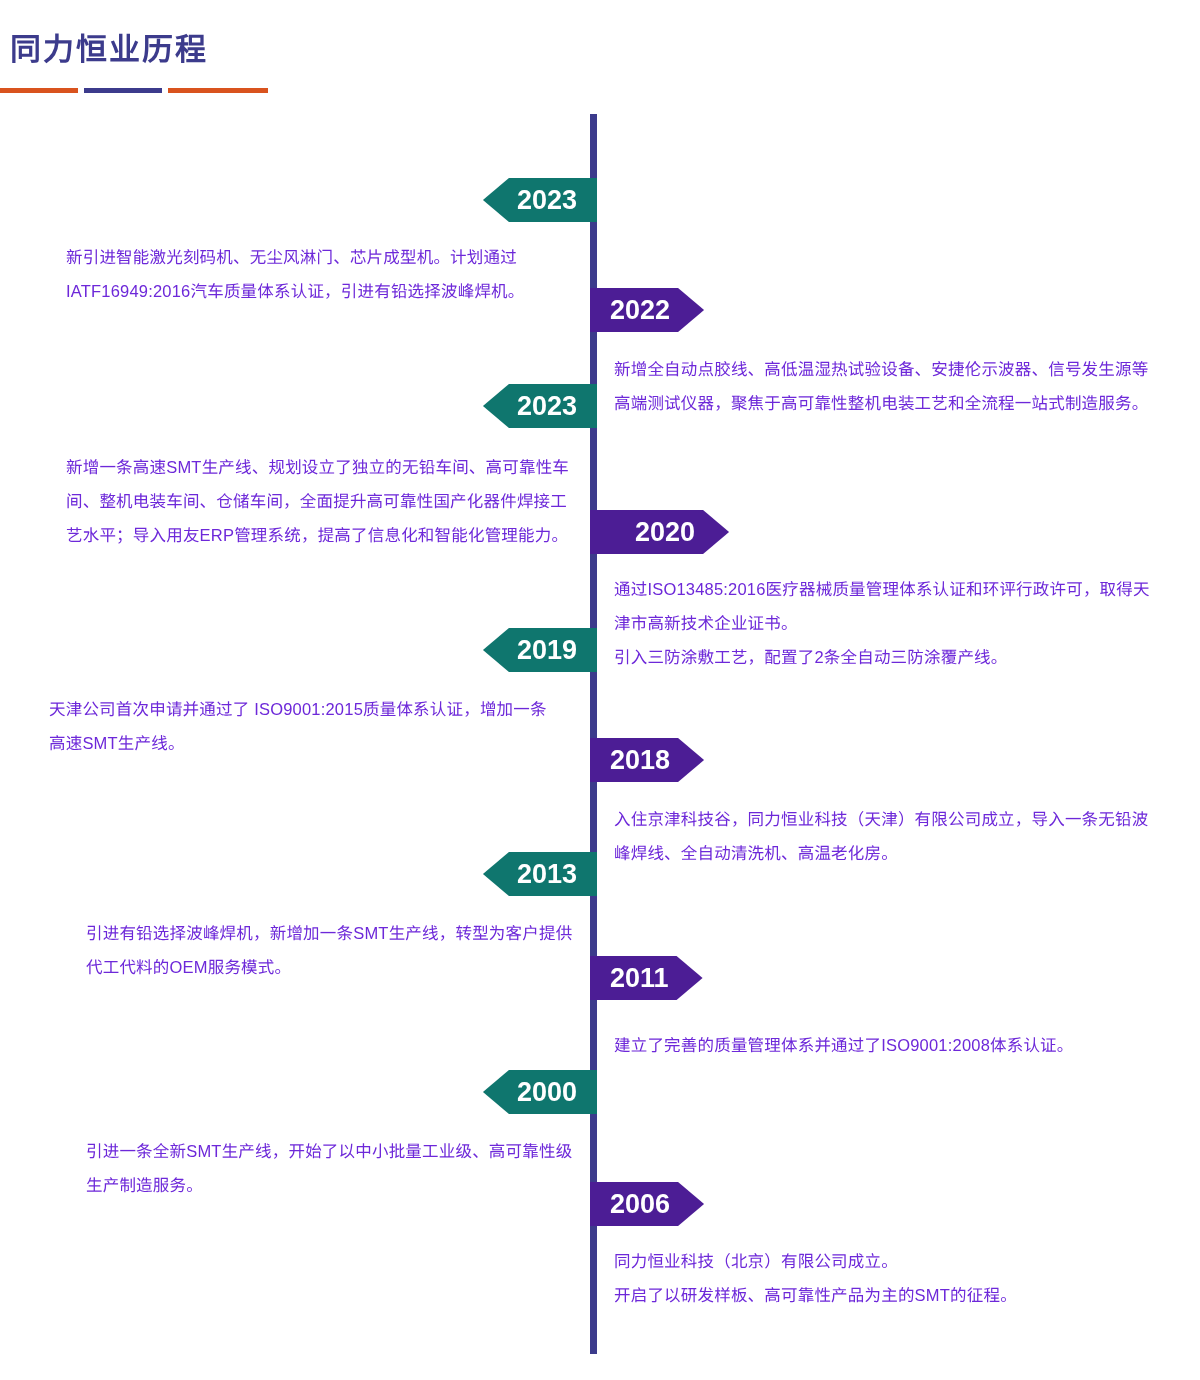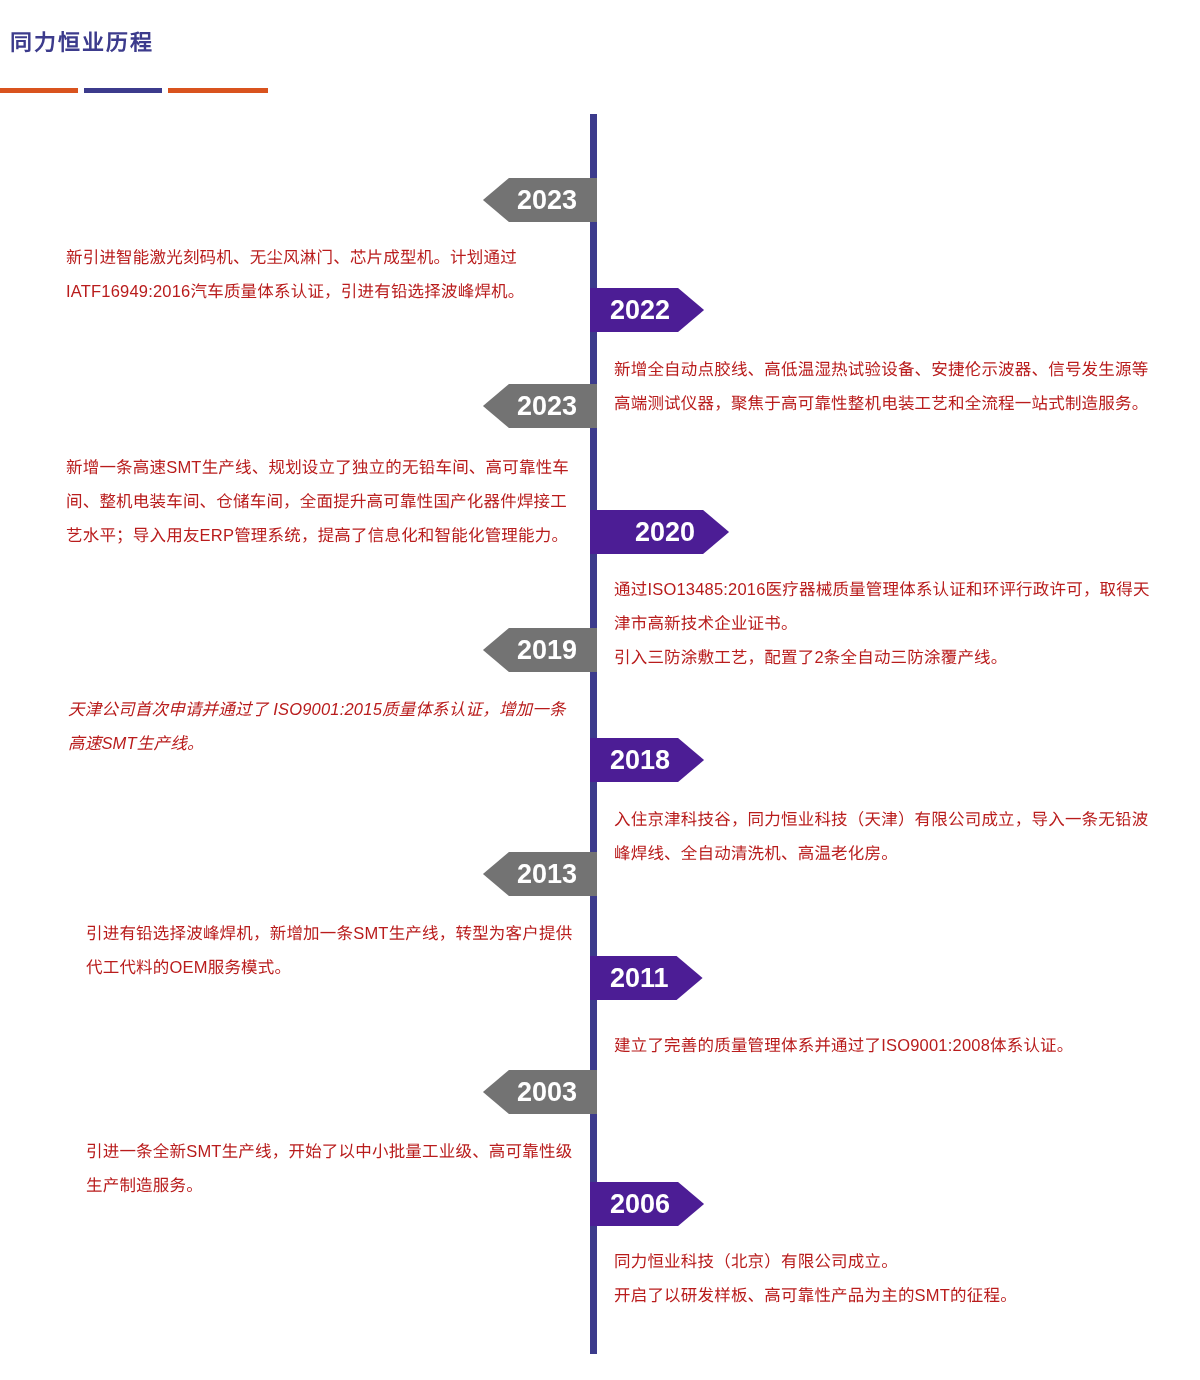--- a/index.html
+++ b/index.html
@@ -21,21 +21,21 @@
     position: absolute;
     left: 0;
     top: 0;
     width: 100%;
     height: 110px;
   }
   #page-title {
     position: absolute;
     left: 10px;
     top: 24px;
-    font-size: 22px;
+    font-size: 31px;
     font-weight: bold;
     letter-spacing: 2px;
     color: #3c3b8c;
     white-space: nowrap;
   }
   .rule {
     position: absolute;
     height: 5px;
   }
   #rule-a { left: 0px;   top: 88px; width: 78px;  background: #d9531e; }
@@ -63,36 +63,36 @@
     line-height: 44px;
     font-size: 27px;
     font-weight: bold;
     color: #ffffff;
     box-sizing: border-box;
   }
   
   .milestone.left .year-tag {
     right: 0;
     padding: 0 20px 0 34px;
-    background: #737373;
+    background: #0f766e;
     text-align: right;
     clip-path: polygon(26px 0, 100% 0, 100% 100%, 26px 100%, 0 50%);
   }
   .milestone.right .year-tag {
     left: 0;
     padding: 0 34px 0 20px;
     background: #4c1d95;
     text-align: left;
     clip-path: polygon(0 0, calc(100% - 26px) 0, 100% 50%, calc(100% - 26px) 100%, 0 100%);
   }
   .milestone .desc {
     position: absolute;
     font-size: 16.5px;
     line-height: 34px;
-    color: #b91c1c;
+    color: #6d28d9;
     letter-spacing: 0.2px;
   }
   .milestone.left .desc {
     right: 14px;
     text-align: left;
   }
   .milestone.right .desc {
     left: 24px;
     text-align: left;
   }
@@ -120,35 +120,35 @@
     <div class="milestone left" style="left: 0px; top: 0px; width: 597px; height: 1px; position: absolute;">
       <div class="year-tag" style="top: 384px;">2023</div>
       <div class="desc" style="top: 450px; width: 510px; right: 21px;">新增一条高速SMT生产线、规划设立了独立的无铅车间、高可靠性车间、整机电装车间、仓储车间，全面提升高可靠性国产化器件焊接工艺水平；导入用友ERP管理系统，提高了信息化和智能化管理能力。</div>
     </div>
     <div class="milestone right" style="left: 590px; top: 0px; width: 610px; height: 1px; position: absolute;">
       <div class="year-tag" style="top: 510px; padding-left: 45px;">2020</div>
       <div class="desc" style="top: 572px; width: 540px; left: 24px;">通过ISO13485:2016医疗器械质量管理体系认证和环评行政许可，取得天津市高新技术企业证书。<br>引入三防涂敷工艺，配置了2条全自动三防涂覆产线。</div>
     </div>
     <div class="milestone left" style="left: 0px; top: 0px; width: 597px; height: 1px; position: absolute;">
       <div class="year-tag" style="top: 628px;">2019</div>
-      <div class="desc" style="top: 692px; width: 510px; right: 19px; font-style: italic;">天津公司首次申请并通过了 ISO9001:2015质量体系认证，增加一条高速SMT生产线。</div>
+      <div class="desc" style="top: 692px; width: 510px; right: 38px;">天津公司首次申请并通过了 ISO9001:2015质量体系认证，增加一条高速SMT生产线。</div>
     </div>
     <div class="milestone right" style="left: 590px; top: 0px; width: 610px; height: 1px; position: absolute;">
       <div class="year-tag" style="top: 738px;">2018</div>
       <div class="desc" style="top: 802px; width: 540px; left: 24px;">入住京津科技谷，同力恒业科技（天津）有限公司成立，导入一条无铅波峰焊线、全自动清洗机、高温老化房。</div>
     </div>
     <div class="milestone left" style="left: 0px; top: 0px; width: 597px; height: 1px; position: absolute;">
       <div class="year-tag" style="top: 852px;">2013</div>
       <div class="desc" style="top: 916px; width: 490px; right: 21px;">引进有铅选择波峰焊机，新增加一条SMT生产线，转型为客户提供代工代料的OEM服务模式。</div>
     </div>
     <div class="milestone right" style="left: 590px; top: 0px; width: 610px; height: 1px; position: absolute;">
       <div class="year-tag" style="top: 956px;">2011</div>
       <div class="desc" style="top: 1020px; width: 540px; left: 24px; margin-top: 8px;">建立了完善的质量管理体系并通过了ISO9001:2008体系认证。</div>
     </div>
     <div class="milestone left" style="left: 0px; top: 0px; width: 597px; height: 1px; position: absolute;">
-      <div class="year-tag" style="top: 1070px;">2003</div>
+      <div class="year-tag" style="top: 1070px;">2000</div>
       <div class="desc" style="top: 1134px; width: 490px; right: 21px;">引进一条全新SMT生产线，开始了以中小批量工业级、高可靠性级生产制造服务。</div>
     </div>
     <div class="milestone right" style="left: 590px; top: 0px; width: 610px; height: 1px; position: absolute;">
       <div class="year-tag" style="top: 1182px;">2006</div>
       <div class="desc" style="top: 1244px; width: 540px; left: 24px;">同力恒业科技（北京）有限公司成立。<br>开启了以研发样板、高可靠性产品为主的SMT的征程。</div>
     </div>
   </div>
 
 </body></html>

